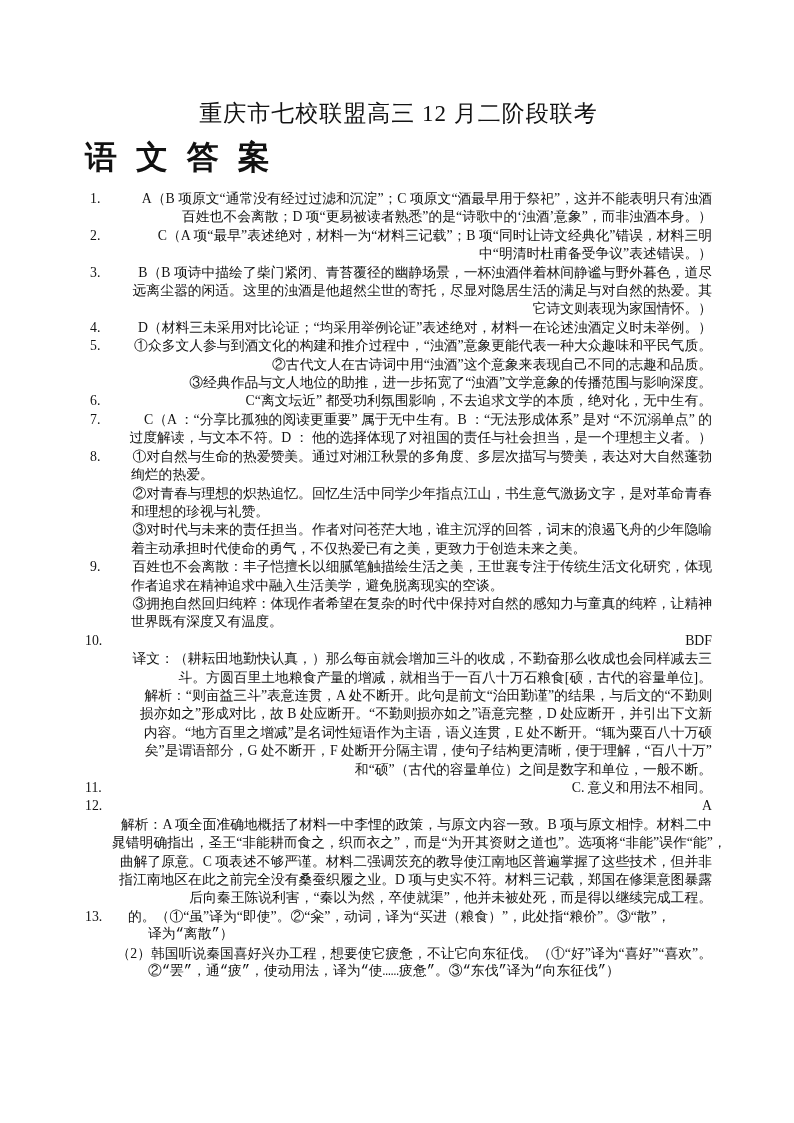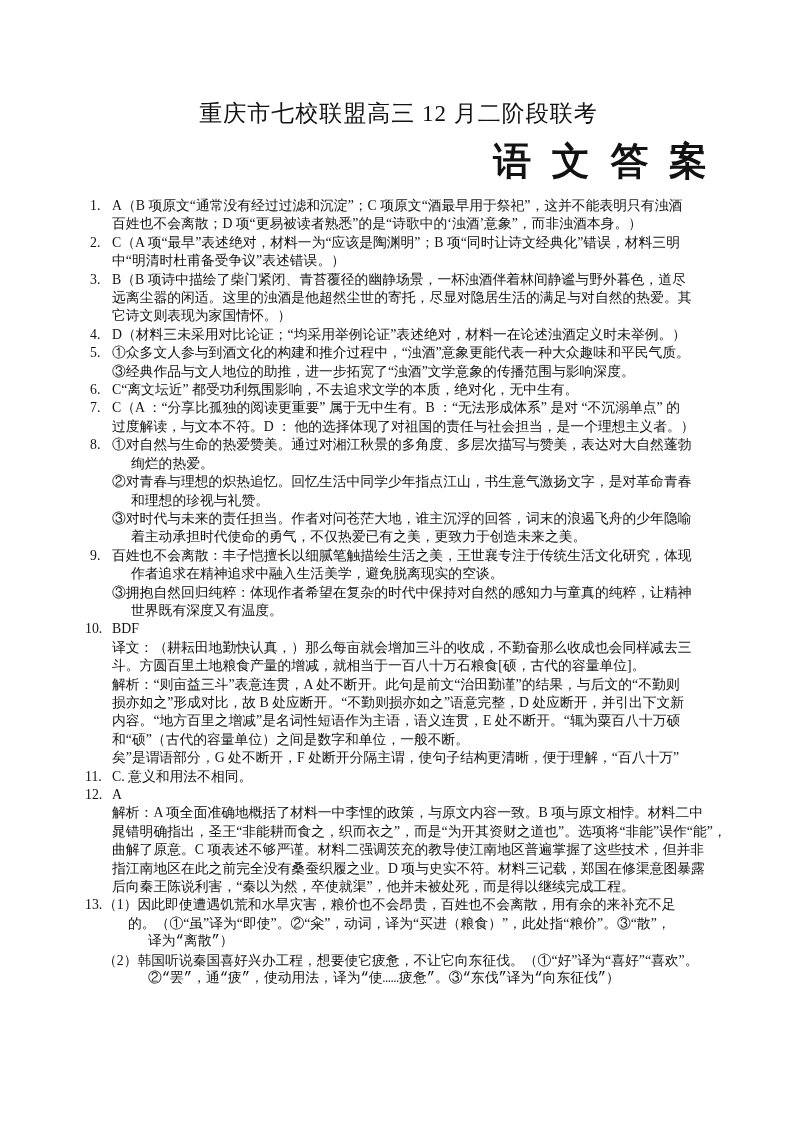--- a/index.html
+++ b/index.html
@@ -18,43 +18,43 @@
     margin:0;
     text-align:center;
     font-size:23px;
     font-weight:500;
     letter-spacing:1px;
     font-family:"Liberation Serif","DejaVu Serif",serif;
     white-space:pre;
   }
   .subtitle{
     margin:7px 0 10px 0;
-    text-align:right;
-    font-size:38px;
+    text-align:left;
+    font-size:32px;
     font-weight:700;
     letter-spacing:5px;
     font-family:"Liberation Sans","DejaVu Sans",sans-serif;
     white-space:pre;
   }
   .answers{font-size:13.8px;}
   .item{display:flex;align-items:flex-start;}
   .num{
     flex:0 0 27px;
     box-sizing:border-box;
     line-height:18.4px;
     white-space:pre;
   }
   .item.sd .num{padding-left:5px;}
   .item.tight .num{flex-basis:18px;}
   .content{flex:1;min-width:0;}
   .line{
     line-height:18.4px;
     white-space:pre;
   }
-  .ind0{margin-left:0;}
+  .ind0{margin-left:0;text-align:right;}
   .ind1{margin-left:19px;}
   .ind2{margin-left:25px;}
   .ind3{margin-left:45px;font-family:Liberation Mono, monospace;}
 </style>
 </head>
 <body>
 
 <div class="page">
   <h1 class="title">重庆市七校联盟高三 12 月二阶段联考</h1>
   <h2 class="subtitle">语 文 答 案</h2>
@@ -62,21 +62,21 @@
       <div class="item sd">
         <div class="num">1.</div>
         <div class="content">
           <div class="line ind0">A（B 项原文“通常没有经过过滤和沉淀”；C 项原文“酒最早用于祭祀”，这并不能表明只有浊酒</div>
           <div class="line ind0">百姓也不会离散；D 项“更易被读者熟悉”的是“诗歌中的‘浊酒’意象”，而非浊酒本身。）</div>
         </div>
       </div>
       <div class="item sd">
         <div class="num">2.</div>
         <div class="content">
-          <div class="line ind0">C（A 项“最早”表述绝对，材料一为“应该是陶渊明”；B 项“同时让诗文经典化”错误，材料三明</div>
+          <div class="line ind0">C（A 项“最早”表述绝对，材料一为“材料三记载”；B 项“同时让诗文经典化”错误，材料三明</div>
           <div class="line ind0">中“明清时杜甫备受争议”表述错误。）</div>
         </div>
       </div>
       <div class="item sd">
         <div class="num">3.</div>
         <div class="content">
           <div class="line ind0">B（B 项诗中描绘了柴门紧闭、青苔覆径的幽静场景，一杯浊酒伴着林间静谧与野外暮色，道尽</div>
           <div class="line ind0">远离尘嚣的闲适。这里的浊酒是他超然尘世的寄托，尽显对隐居生活的满足与对自然的热爱。其</div>
           <div class="line ind0">它诗文则表现为家国情怀。）</div>
         </div>
@@ -84,20 +84,21 @@
       <div class="item sd">
         <div class="num">4.</div>
         <div class="content">
           <div class="line ind0">D（材料三未采用对比论证；“均采用举例论证”表述绝对，材料一在论述浊酒定义时未举例。）</div>
         </div>
       </div>
       <div class="item sd">
         <div class="num">5.</div>
         <div class="content">
           <div class="line ind0">①众多文人参与到酒文化的构建和推介过程中，“浊酒”意象更能代表一种大众趣味和平民气质。</div>
+          <div class="line ind0">②古代文人在古诗词中用“浊酒”这个意象来表现自己不同的志趣和品质。</div>
           <div class="line ind0">③经典作品与文人地位的助推，进一步拓宽了“浊酒”文学意象的传播范围与影响深度。</div>
         </div>
       </div>
       <div class="item sd">
         <div class="num">6.</div>
         <div class="content">
           <div class="line ind0">C“离文坛近” 都受功利氛围影响，不去追求文学的本质，绝对化，无中生有。</div>
         </div>
       </div>
       <div class="item sd">
@@ -129,22 +130,22 @@
       </div>
       <div class="item">
         <div class="num">10.</div>
         <div class="content">
           <div class="line ind0">BDF</div>
           <div class="line ind0">译文：（耕耘田地勤快认真，）那么每亩就会增加三斗的收成，不勤奋那么收成也会同样减去三</div>
           <div class="line ind0">斗。方圆百里土地粮食产量的增减，就相当于一百八十万石粮食[硕，古代的容量单位]。</div>
           <div class="line ind0">解析：“则亩益三斗”表意连贯，A 处不断开。此句是前文“治田勤谨”的结果，与后文的“不勤则</div>
           <div class="line ind0">损亦如之”形成对比，故 B 处应断开。“不勤则损亦如之”语意完整，D 处应断开，并引出下文新</div>
           <div class="line ind0">内容。“地方百里之增减”是名词性短语作为主语，语义连贯，E 处不断开。“辄为粟百八十万硕</div>
+          <div class="line ind0">矣”是谓语部分，G 处不断开，F 处断开分隔主谓，使句子结构更清晰，便于理解，“百八十万”</div>
           <div class="line ind0">和“硕”（古代的容量单位）之间是数字和单位，一般不断。</div>
-          <div class="line ind0">矣”是谓语部分，G 处不断开，F 处断开分隔主谓，使句子结构更清晰，便于理解，“百八十万”</div>
         </div>
       </div>
       <div class="item">
         <div class="num">11.</div>
         <div class="content">
           <div class="line ind0">C. 意义和用法不相同。</div>
         </div>
       </div>
       <div class="item">
         <div class="num">12.</div>
@@ -153,21 +154,20 @@
           <div class="line ind0">解析：A 项全面准确地概括了材料一中李悝的政策，与原文内容一致。B 项与原文相悖。材料二中</div>
           <div class="line ind0">晁错明确指出，圣王“非能耕而食之，织而衣之”，而是“为开其资财之道也”。选项将“非能”误作“能”，</div>
           <div class="line ind0">曲解了原意。C 项表述不够严谨。材料二强调茨充的教导使江南地区普遍掌握了这些技术，但并非</div>
           <div class="line ind0">指江南地区在此之前完全没有桑蚕织履之业。D 项与史实不符。材料三记载，郑国在修渠意图暴露</div>
           <div class="line ind0">后向秦王陈说利害，“秦以为然，卒使就渠”，他并未被处死，而是得以继续完成工程。</div>
         </div>
       </div>
       <div class="item tight">
         <div class="num">13.</div>
         <div class="content">
-          <div class="line ind0">（1）因此即使遭遇饥荒和水旱灾害，粮价也不会昂贵，百姓也不会离散，用有余的来补充不足</div>
           <div class="line ind2">的。（①“虽”译为“即使”。②“籴”，动词，译为“买进（粮食）”，此处指“粮价”。③“散”，</div>
           <div class="line ind3">译为“离散”）</div>
           <div class="line ind0">（2）韩国听说秦国喜好兴办工程，想要使它疲惫，不让它向东征伐。（①“好”译为“喜好”“喜欢”。</div>
           <div class="line ind3">②“罢”，通“疲”，使动用法，译为“使……疲惫”。③“东伐”译为“向东征伐”）</div>
         </div>
       </div>
     </div>
 </div>
 
 </body></html>

